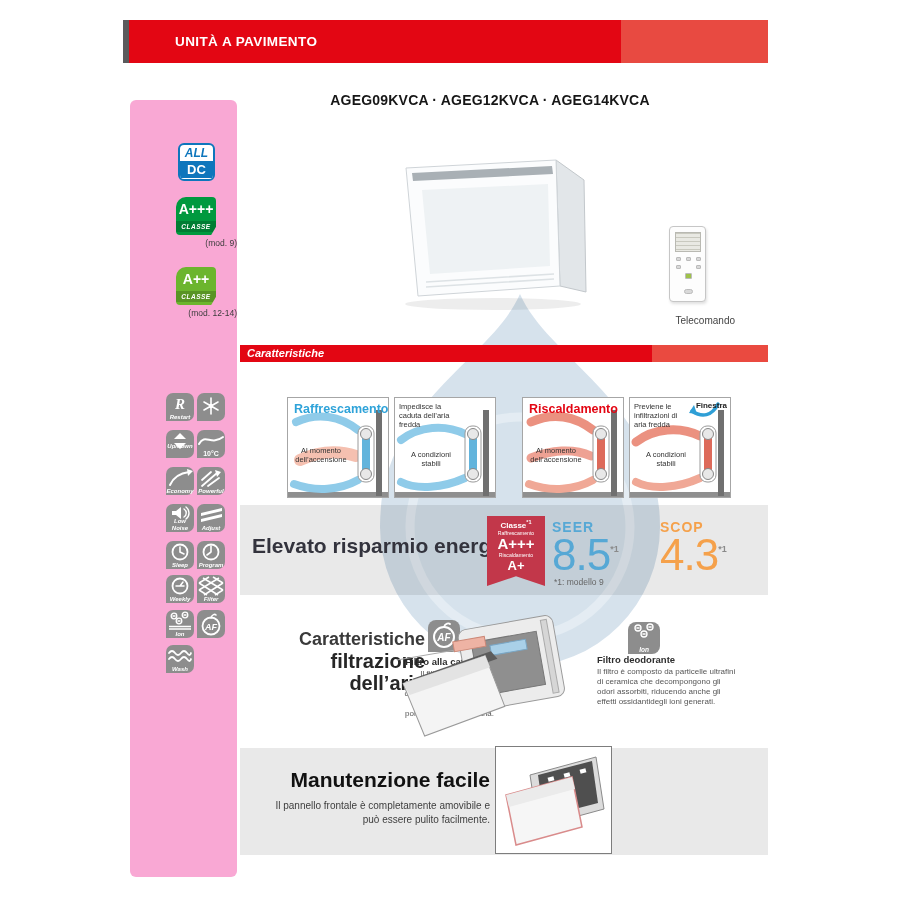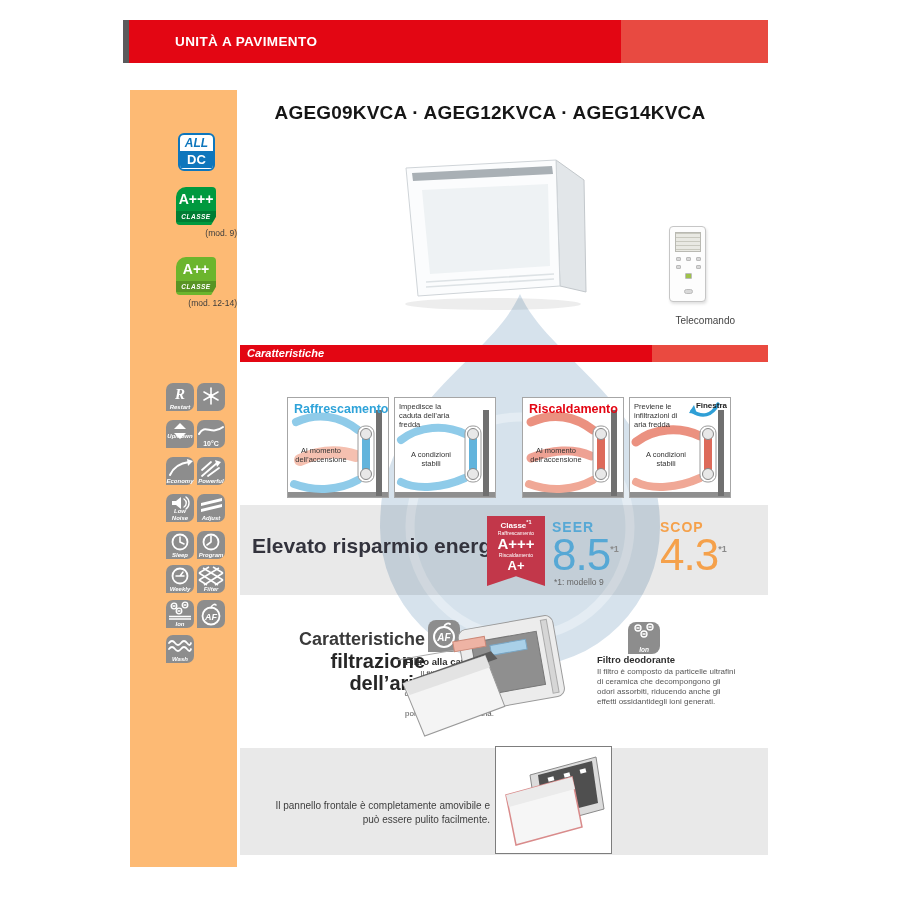--- a/index.html
+++ b/index.html
@@ -6,28 +6,28 @@
   html,body { background:#fff; }
   body { font-family:"Liberation Sans", sans-serif; }
   .page { position:relative; width:900px; height:900px; background:#fff; overflow:hidden; }
 
   
   .edge-strip { position:absolute; left:123px; top:20px; width:6px; height:43px; background:#5a5a5c; z-index:3; }
   .header-bar { position:absolute; left:129px; top:20px; width:639px; height:43px; z-index:3;
     background:linear-gradient(90deg,#e30613 0 77%, #e84a41 77% 100%); }
   .header-bar .ht { position:absolute; left:46px; top:14px; color:#fff; font-size:13.5px; font-weight:bold; letter-spacing:.4px; }
 
-  .models-title { position:absolute; left:240px; top:102px; width:500px; text-align:center;
-    font-size:19px; font-weight:bold; color:#161616; z-index:3; letter-spacing:.2px; }
+  .models-title { position:absolute; left:240px; top:92px; width:500px; text-align:center;
+    font-size:14px; font-weight:bold; color:#161616; z-index:3; letter-spacing:.2px; }
 
   
   .watermark { position:absolute; left:365px; top:292px; z-index:2; mix-blend-mode:multiply; opacity:.8; pointer-events:none; }
 
   
-  .sidebar { position:absolute; left:130px; top:90px; width:107px; height:777px; background:#fdba74; border-radius:0; z-index:1; }
+  .sidebar { position:absolute; left:130px; top:100px; width:107px; height:777px; background:#f9a8d4; border-radius:6px; z-index:1; }
   .badge-alldc { position:absolute; left:48px; top:43px; width:37px; height:38px; border:2.5px solid #0e76bc; border-radius:6px; background:#fff; overflow:hidden; }
   .badge-alldc .l1 { display:block; text-align:center; font-size:12px; font-weight:bold; font-style:italic; color:#0e76bc; line-height:16px; }
   .badge-alldc .l2 { display:block; text-align:center; font-size:13px; font-weight:bold; color:#fff; background:#0e76bc; line-height:17px; }
   .ebadge { position:absolute; left:46px; width:40px; height:38px; border-radius:10px 4px 4px 4px; color:#fff; overflow:hidden;
     clip-path:polygon(0 0,100% 0,100% 78%,88% 100%,0 100%); }
   .ebadge .grade { display:block; text-align:center; font-size:14px; font-weight:bold; line-height:24px; }
   .ebadge .classe { display:block; text-align:center; font-size:6.5px; font-weight:bold; font-style:italic; line-height:11px; background:rgba(0,0,0,.18); letter-spacing:.5px; }
   .ebadge.dark { background:#00993f; top:97px; }
   .ebadge.light { background:#6cb52d; top:167px; }
   .bcap { position:absolute; width:107px; text-align:right; font-size:8.5px; color:#3c3c3c; }
@@ -425,20 +425,21 @@
       <div class="lb">Ion</div>
     </div>
 
     <div class="ftxt deodorant">
       <span class="ft-title">Filtro deodorante</span>
       <span>Il filtro è composto da particelle ultrafini di ceramica che decompongono gli odori assorbiti, riducendo anche gli effetti ossidantidegli ioni generati.</span>
     </div>
   </div>
 
   <div class="sec-maint"></div>
+  <div class="maint-heading">Manutenzione facile</div>
   <div class="maint-body">Il pannello frontale è completamente amovibile e
 può essere pulito facilmente.</div>
   <div class="maint-box">
     <svg width="115" height="106" viewBox="0 0 115 106">
       <polygon points="34,28 100,10 108,62 42,80" fill="#dcdcdc" stroke="#8a8a8a"></polygon>
       <polygon points="42,28 96,14 102,56 48,70" fill="#4f4f4f"></polygon>
       <rect x="52" y="30" width="6" height="4" fill="#fff" transform="rotate(-15 55 32)"></rect>
       <rect x="68" y="26" width="6" height="4" fill="#fff" transform="rotate(-15 71 28)"></rect>
       <rect x="84" y="22" width="6" height="4" fill="#fff" transform="rotate(-15 87 24)"></rect>
       <polygon points="10,48 76,30 86,80 20,98" fill="#f6f6f6" stroke="#d98b8b" stroke-width="1.5"></polygon>

